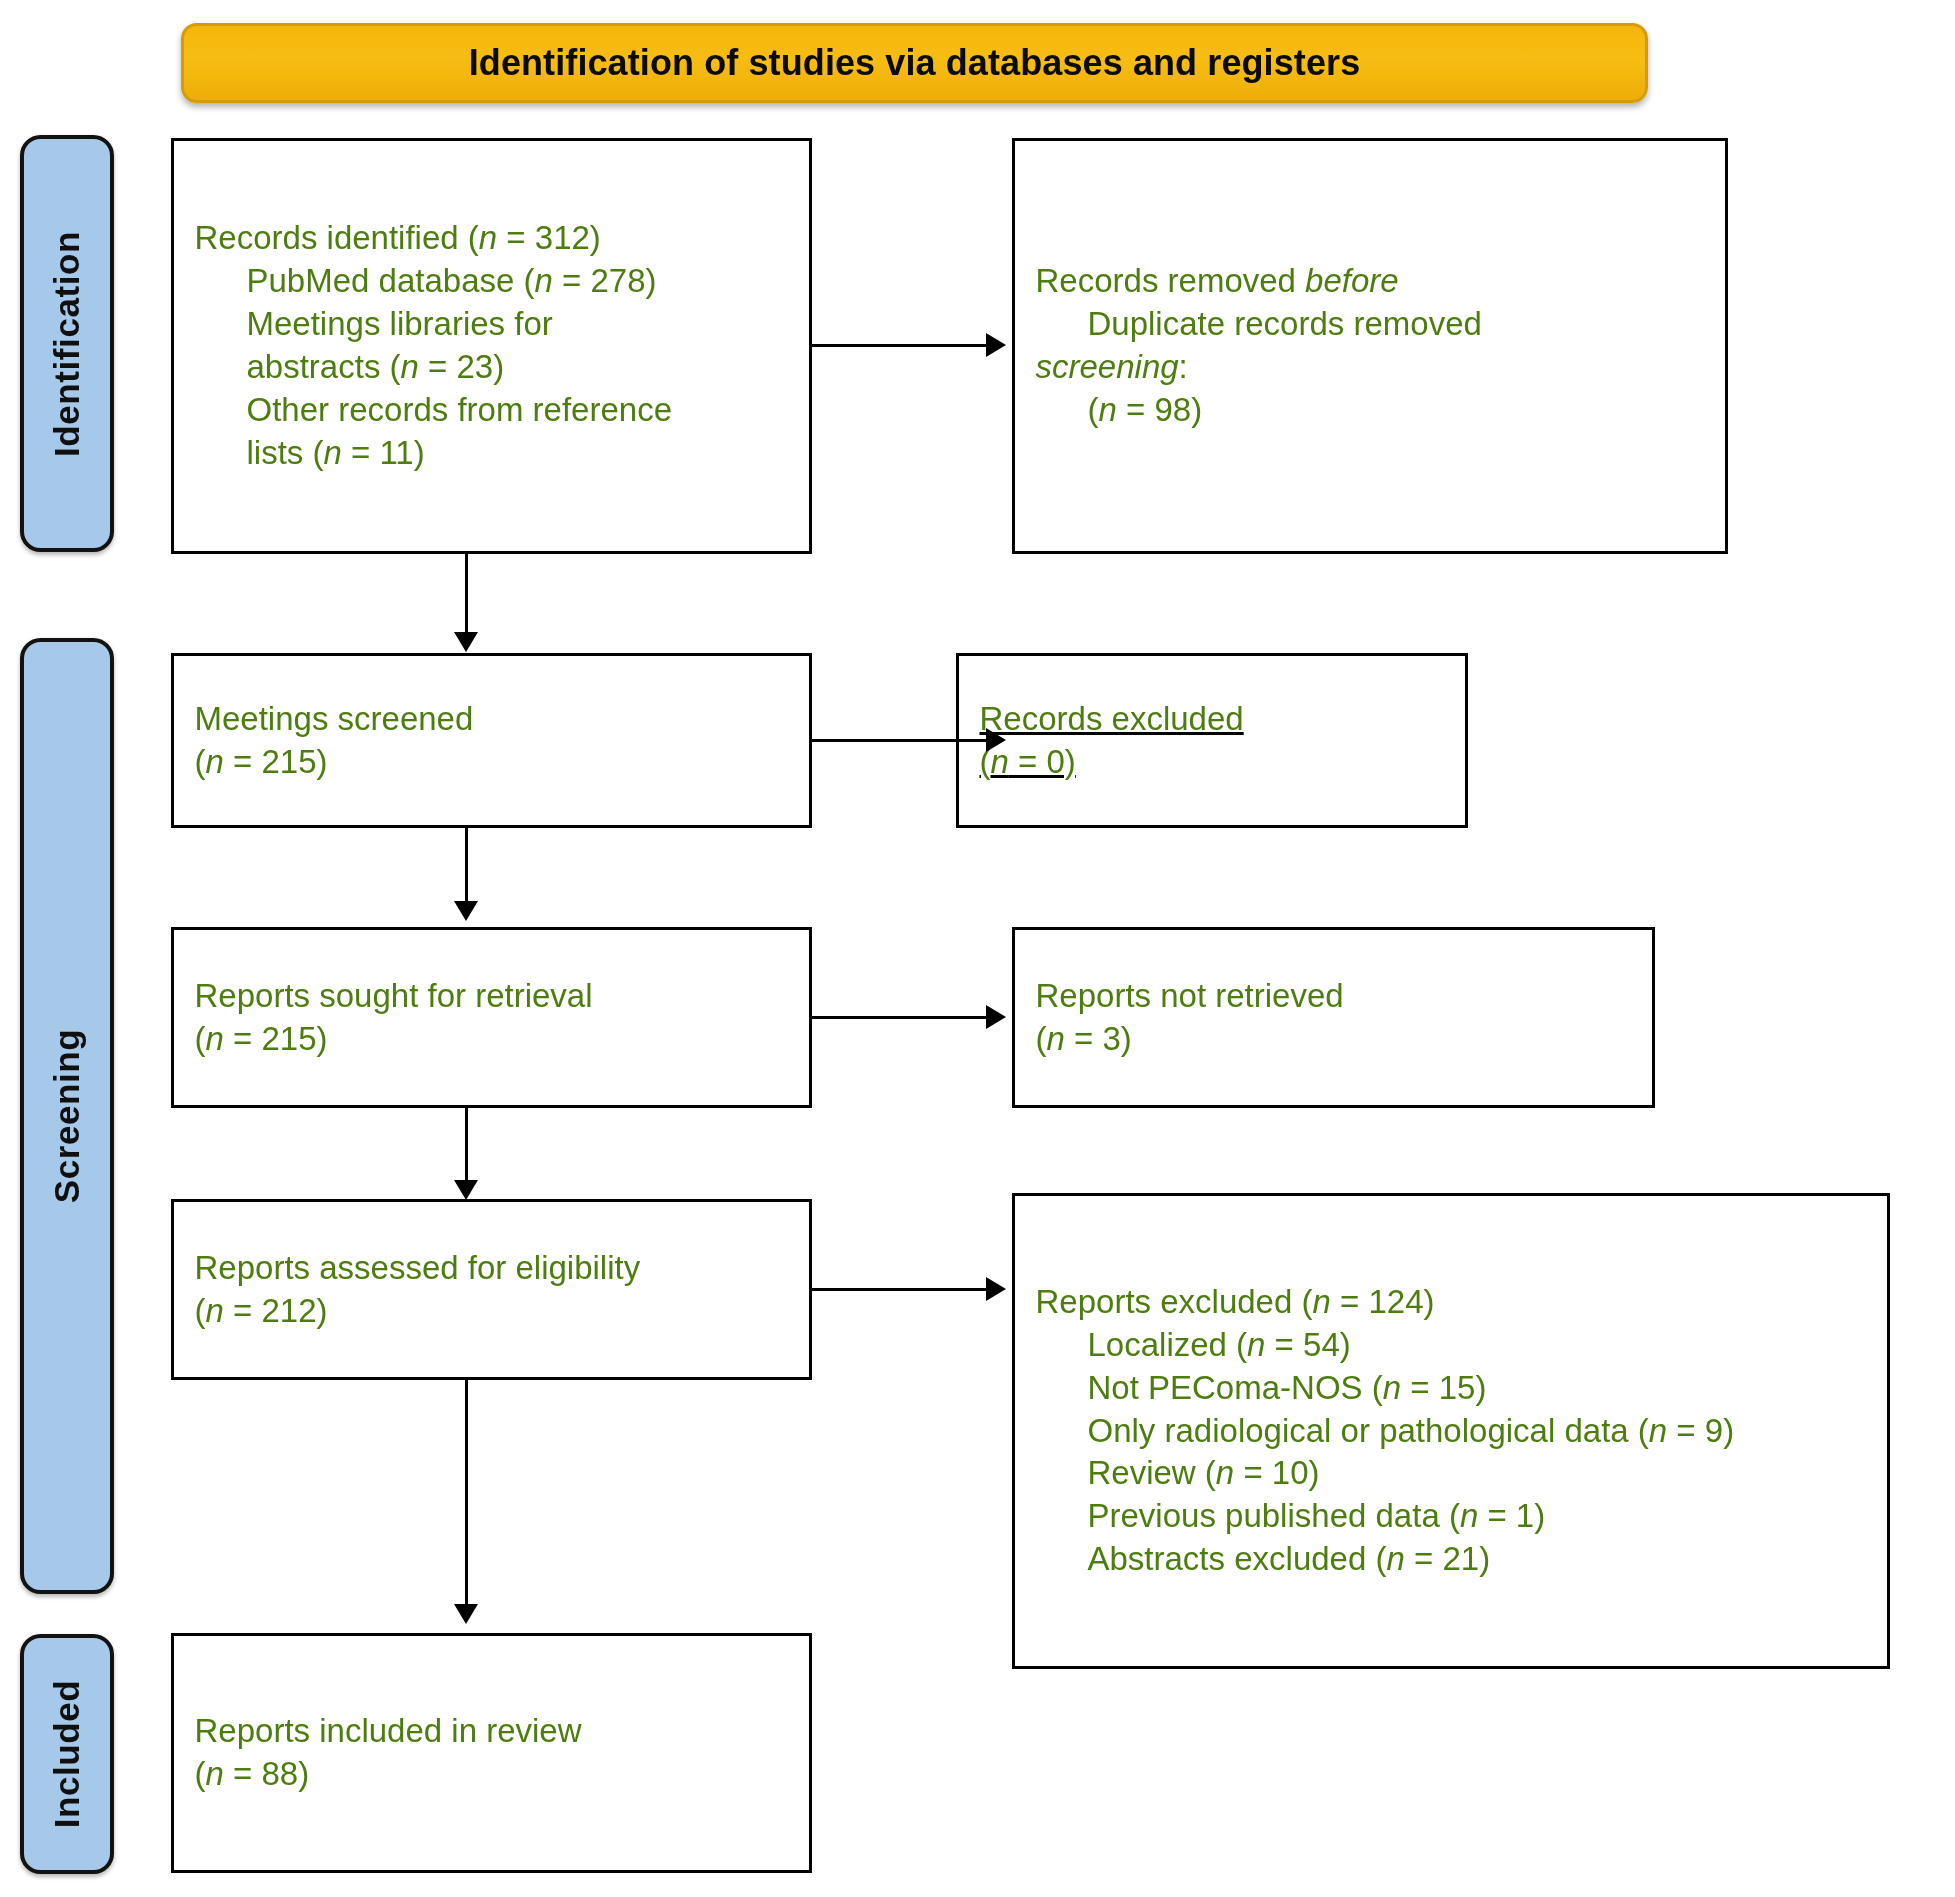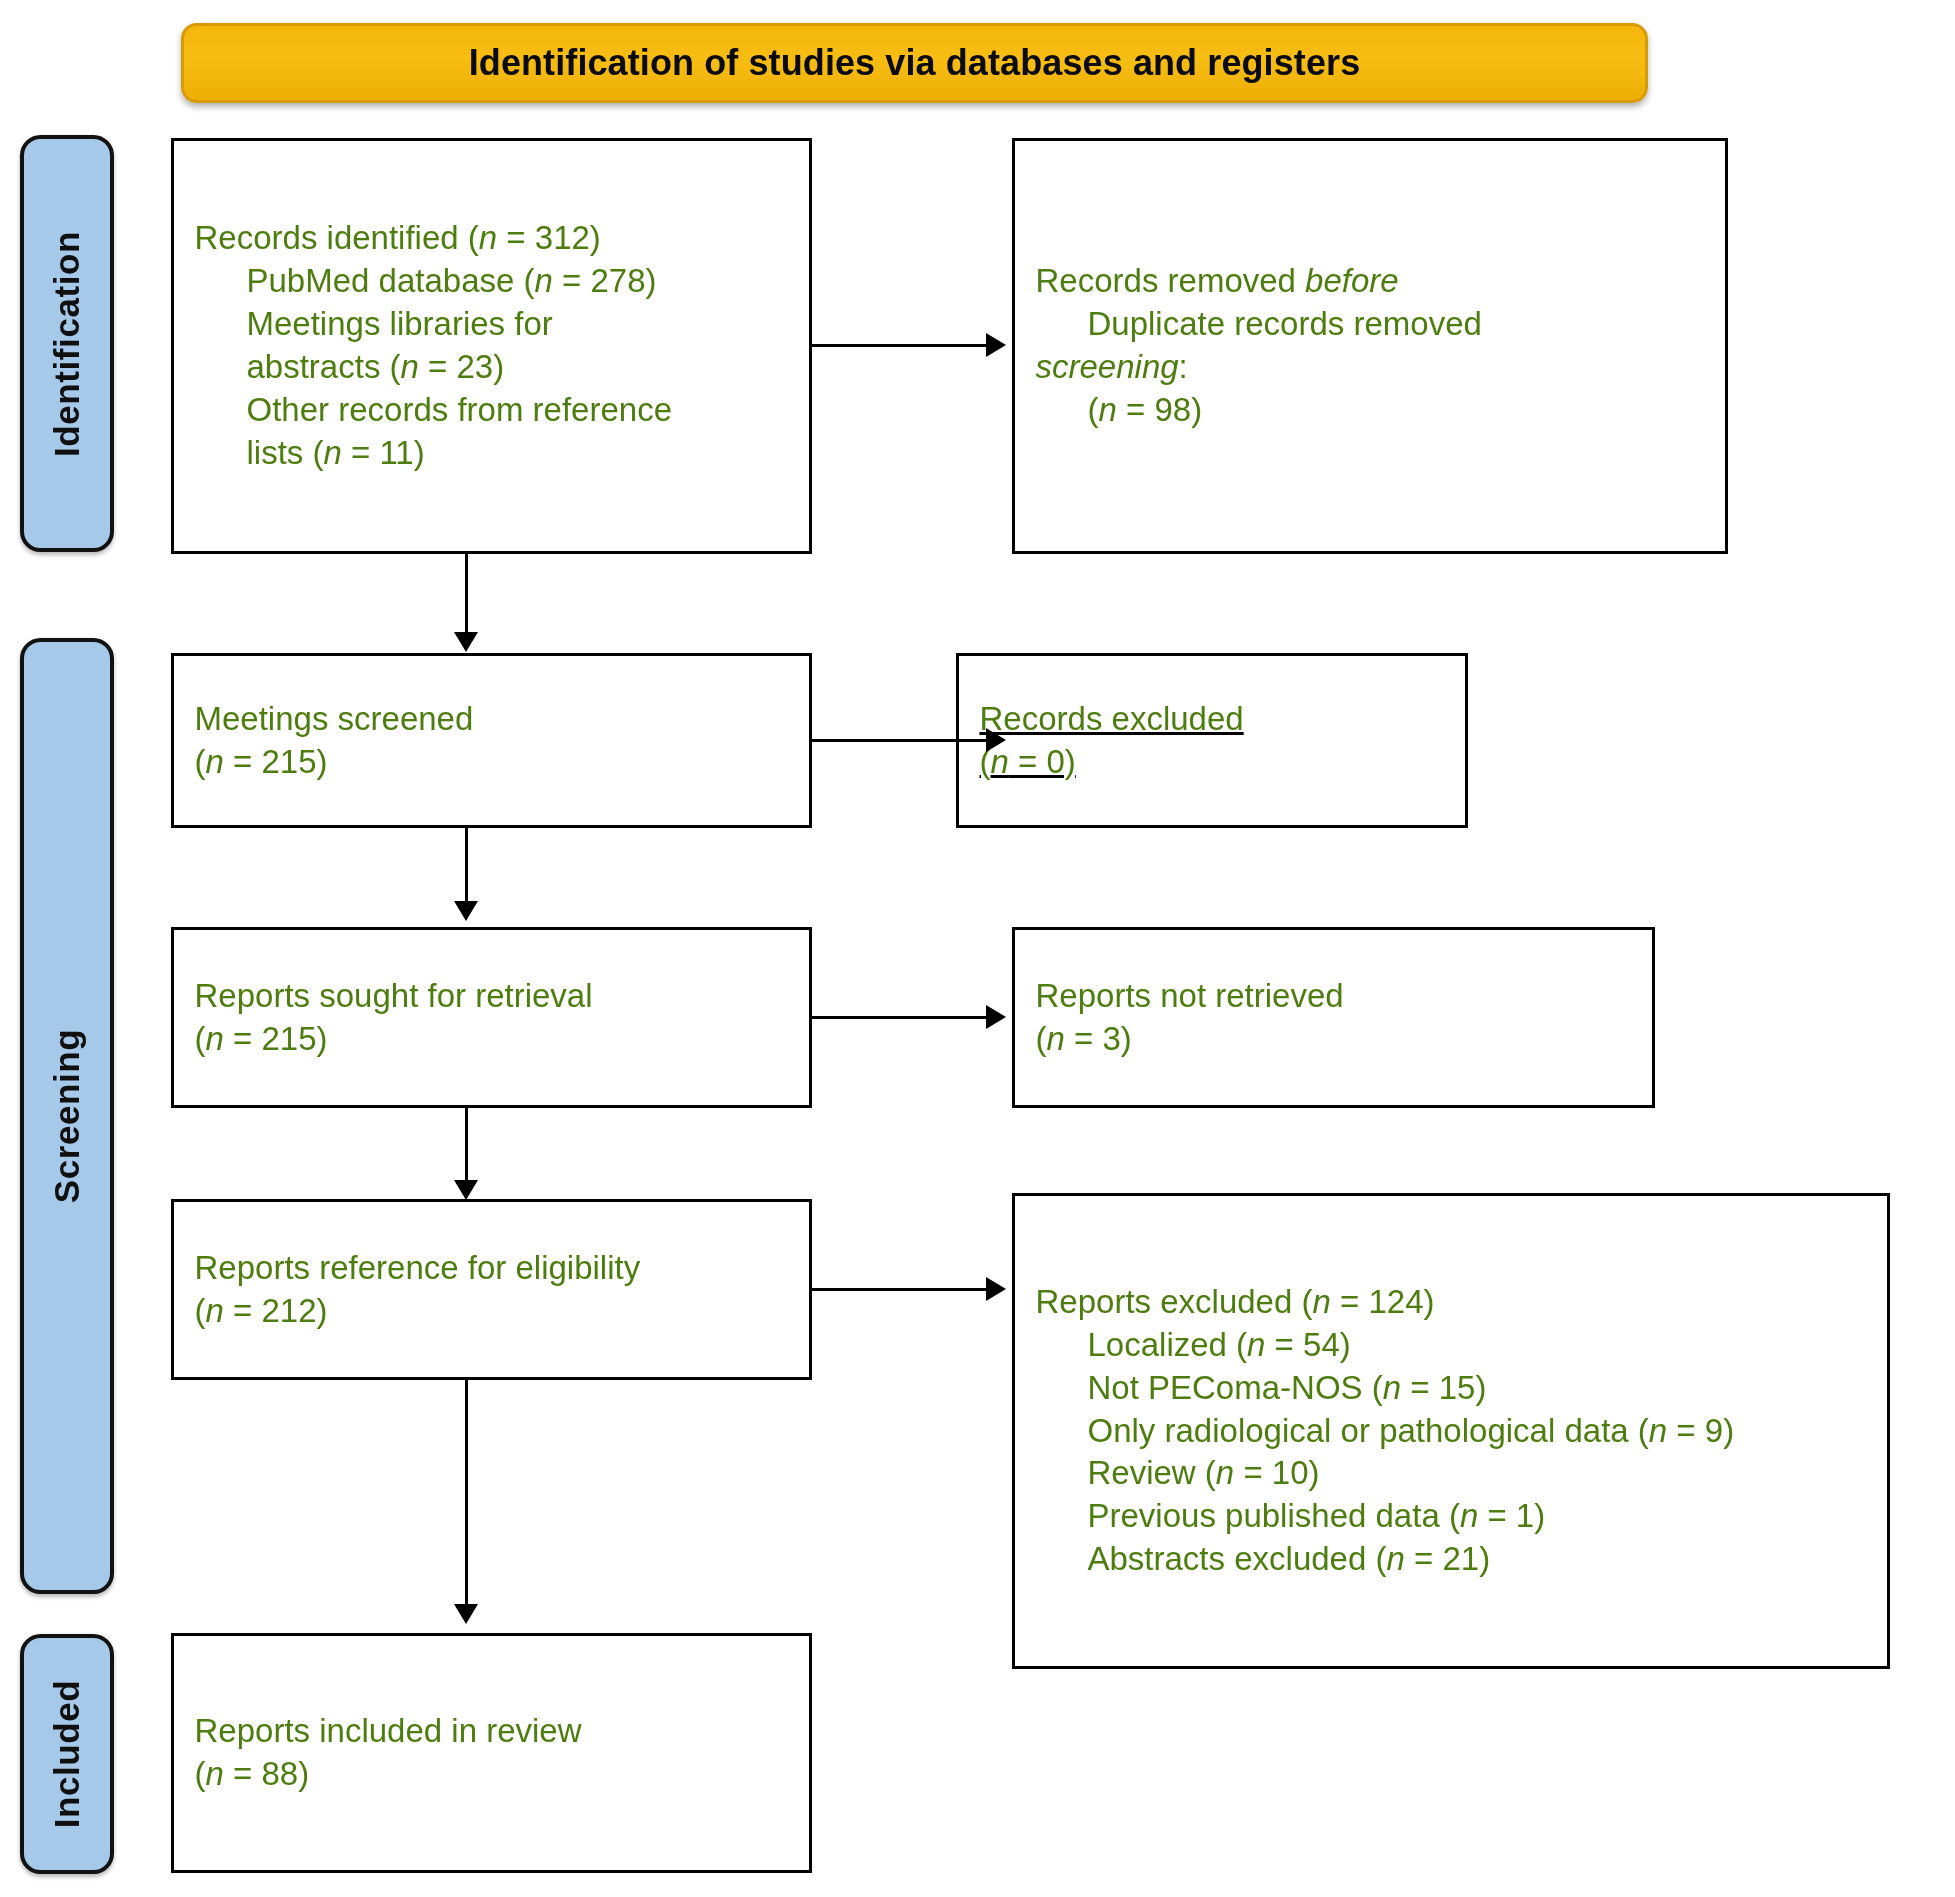--- a/index.html
+++ b/index.html
@@ -155,21 +155,21 @@
   </div>
 
   <div class="hline" style="left:812px;top:1016px;width:174px;"></div>
   <div class="arrow-r" style="left:986px;top:1005px;"></div>
 
   <div class="vline" style="left:465px;top:1108px;height:78px;"></div>
   <div class="arrow-d" style="left:454px;top:1180px;"></div>
 
   <div class="node" style="left:171px;top:1199px;width:641px;height:181px;">
     <div class="node-body">
-      <div class="line">Reports reference for eligibility</div>
+      <div class="line">Reports assessed for eligibility</div>
       <div class="line">(<span class="ital">n</span> = 212)</div>
     </div>
   </div>
 
   <div class="node" style="left:1012px;top:1193px;width:878px;height:476px;">
     <div class="node-body">
       <div class="line">Reports excluded (<span class="ital">n</span> = 124)</div>
       <div class="line ind">Localized (<span class="ital">n</span> = 54)</div>
       <div class="line ind">Not PEComa-NOS (<span class="ital">n</span> = 15)</div>
       <div class="line ind">Only radiological or pathological data (<span class="ital">n</span> = 9)</div>

